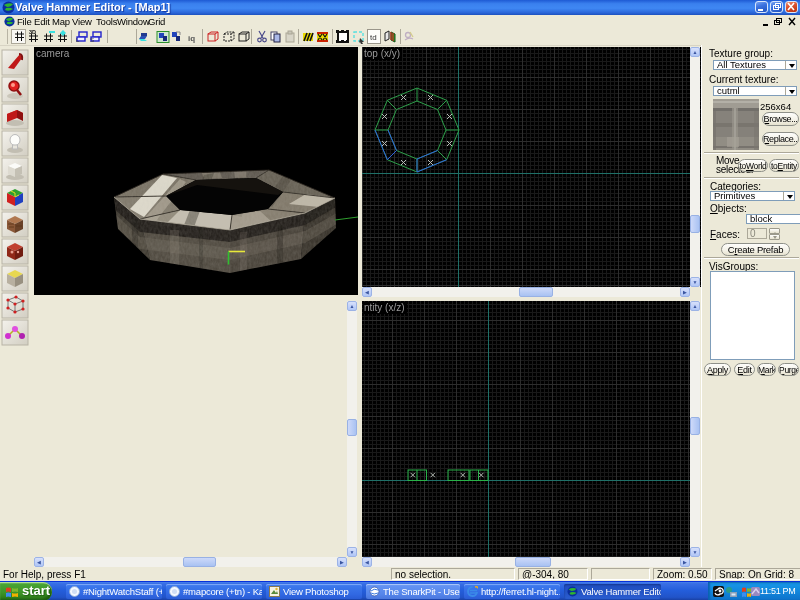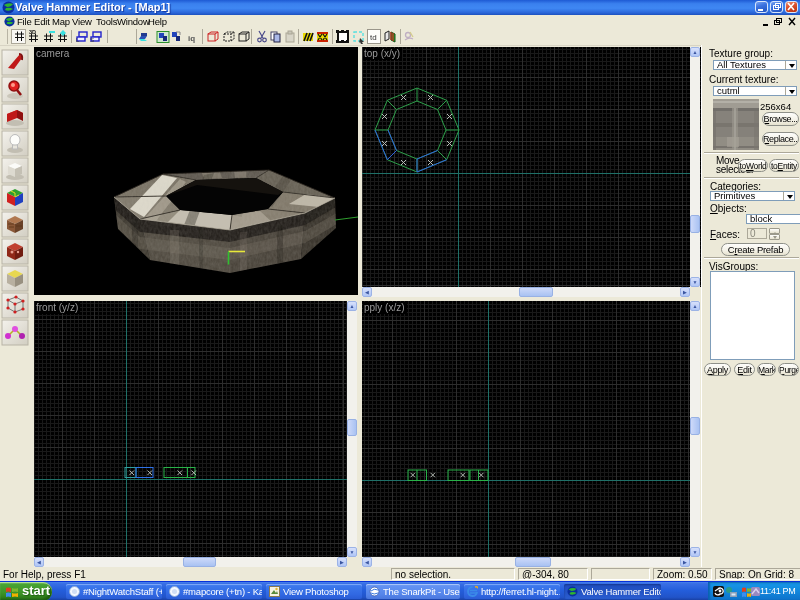--- a/index.html
+++ b/index.html
@@ -77,21 +77,21 @@
       <circle cx="6.5" cy="6.5" r="6" fill="#0a2ea0"></circle>
       <path d="M2 4 Q6 1 11 3 Q9 6 5 6 Z" fill="#2fb52f"></path>
       <path d="M3 9 Q7 11 11 8 Q8 6 4 7 Z" fill="#2fb52f"></path>
     </svg>
     <div class="abs mitem" style="left:17px">File</div>
     <div class="abs mitem" style="left:34px">Edit</div>
     <div class="abs mitem" style="left:52px">Map</div>
     <div class="abs mitem" style="left:72px">View</div>
     <div class="abs mitem" style="left:96px">Tools</div>
     <div class="abs mitem" style="left:117px">Window</div>
-    <div class="abs mitem" style="left:148px">Help</div>
+    <div class="abs mitem" style="left:148px">Grid</div>
     <svg class="abs" style="left:762px;top:2px" width="36" height="10">
       <rect x="1" y="7" width="5" height="2" fill="#000"></rect>
       <rect x="12.5" y="3.5" width="5" height="4" fill="none" stroke="#000" stroke-width="1"></rect>
       <rect x="14.5" y="1.5" width="5" height="4" fill="none" stroke="#000" stroke-width="1"></rect>
       <path d="M27 1 L33 8 M33 1 L27 8" stroke="#000" stroke-width="1.4"></path>
     </svg>
   </div>
 
   <div id="toolbar" class="abs">
     <div class="abs" style="left:7px;top:1px;width:1px;height:15px;background:#b8b4a4"></div>
@@ -364,44 +364,25 @@
         <path d="M85 67 l5 5 m0 -5 l-5 5"></path>
         <path d="M85 94 l5 5 m0 -5 l-5 5"></path>
         <path d="M66 113 l5 5 m0 -5 l-5 5"></path>
         <path d="M39 113 l5 5 m0 -5 l-5 5"></path>
         <path d="M20 94 l5 5 m0 -5 l-5 5"></path>
         <path d="M20 67 l5 5 m0 -5 l-5 5"></path>
       </g>
     </svg>
   </div>
 
-  <div id="vpfront" class="abs grid" style="left:34px;top:301px;width:313px;height:256px;background-position:-4px -14px,-4px -14px,0 -2px,0 -2px;">
-    <div class="abs axisv" style="left:92px;top:0;height:256px;"></div>
-    <div class="abs axish" style="left:0;top:178px;width:313px;"></div>
-    <div class="abs vplabel">front (y/z)</div>
-    <svg class="abs" style="left:0;top:0" width="313" height="256" id="frontsvg">
-      <g fill="none">
-        <rect x="91" y="166.5" width="11" height="10" stroke="#2e9e9e"></rect>
-        <rect x="102" y="166.5" width="17" height="10" stroke="#2e72e8"></rect>
-        <rect x="130" y="166.5" width="23.5" height="10" stroke="#28b248"></rect>
-        <rect x="153.5" y="166.5" width="7.5" height="10" stroke="#28b248"></rect>
-      </g>
-      <g stroke="#b0b6b0" stroke-width="1">
-        <path d="M95.5 169.5 l4.5 4.5 m0 -4.5 l-4.5 4.5"></path>
-        <path d="M113.5 169.5 l4.5 4.5 m0 -4.5 l-4.5 4.5"></path>
-        <path d="M143.5 169.5 l4.5 4.5 m0 -4.5 l-4.5 4.5"></path>
-        <path d="M157.5 169.5 l4.5 4.5 m0 -4.5 l-4.5 4.5"></path>
-      </g>
-    </svg>
-  </div>
 
   <div id="vpside" class="abs grid" style="left:362px;top:301px;width:328px;height:256px;background-position:-2px -13px,-2px -13px,-2px -1px,-2px -1px;">
     <div class="abs axisv" style="left:126px;top:0;height:256px;"></div>
     <div class="abs axish" style="left:0;top:179px;width:328px;"></div>
-    <div class="abs vplabel">pply (x/z)</div>
+    <div class="abs vplabel">ntity (x/z)</div>
     <svg class="abs" style="left:0;top:0" width="328" height="256" id="sidesvg">
       <g fill="none" stroke="#28b248">
         <rect x="46" y="169" width="18.5" height="10.5"></rect>
         <path d="M55 169 L55 179.5"></path>
         <rect x="86" y="169" width="21" height="10.5"></rect>
         <rect x="108" y="169" width="18" height="10.5"></rect>
         <path d="M116.5 169 L116.5 179.5"></path>
       </g>
       <g stroke="#b0b6b0" stroke-width="1">
         <path d="M48.5 171.8 l4.5 4.5 m0 -4.5 l-4.5 4.5"></path>
@@ -589,16 +570,16 @@
         <circle cx="16" cy="5" r="3" fill="#2a9a8a"></circle>
           <rect x="17" y="7" width="7" height="5" fill="#8aa0b8"></rect>
           <rect x="18.5" y="8.5" width="4" height="2" fill="#d8e8f8"></rect>
         <path d="M29 3 Q31 2 33 3 L33 7 Q31 6 29 7 Z" fill="#e03e1f"></path>
         <path d="M34 3 Q36 4 38 3 L38 7 Q36 6 34 7 Z" fill="#7db72f"></path>
         <path d="M29 8 Q31 7 33 8 L33 12 Q31 11 29 12 Z" fill="#3f8cee"></path>
         <path d="M34 8 Q36 9 38 8 L38 12 Q36 11 34 12 Z" fill="#f0b000"></path>
         <rect x="38" y="2" width="9" height="9" rx="1.5" fill="#9a8ac0"></rect>
           <path d="M39 9 L43 4 L46 8" stroke="#d8d0f0" fill="none" stroke-width="1.4"></path>
       </svg>
-      <span class="abs" style="left:52px;top:4px;color:#fff;font-size:9px;letter-spacing:-0.3px;white-space:nowrap;">11:41 PM</span>
+      <span class="abs" style="left:52px;top:4px;color:#fff;font-size:9px;letter-spacing:-0.3px;white-space:nowrap;">11:51 PM</span>
     </div>
   </div>
 </div>
 
 </body></html>

